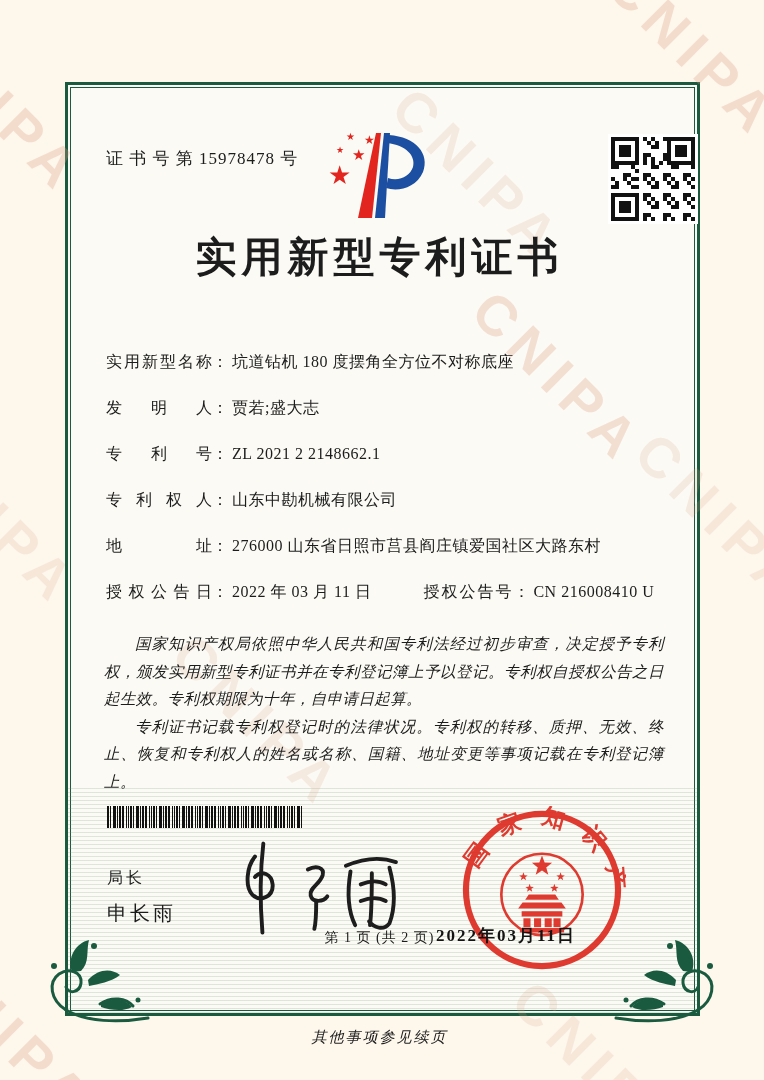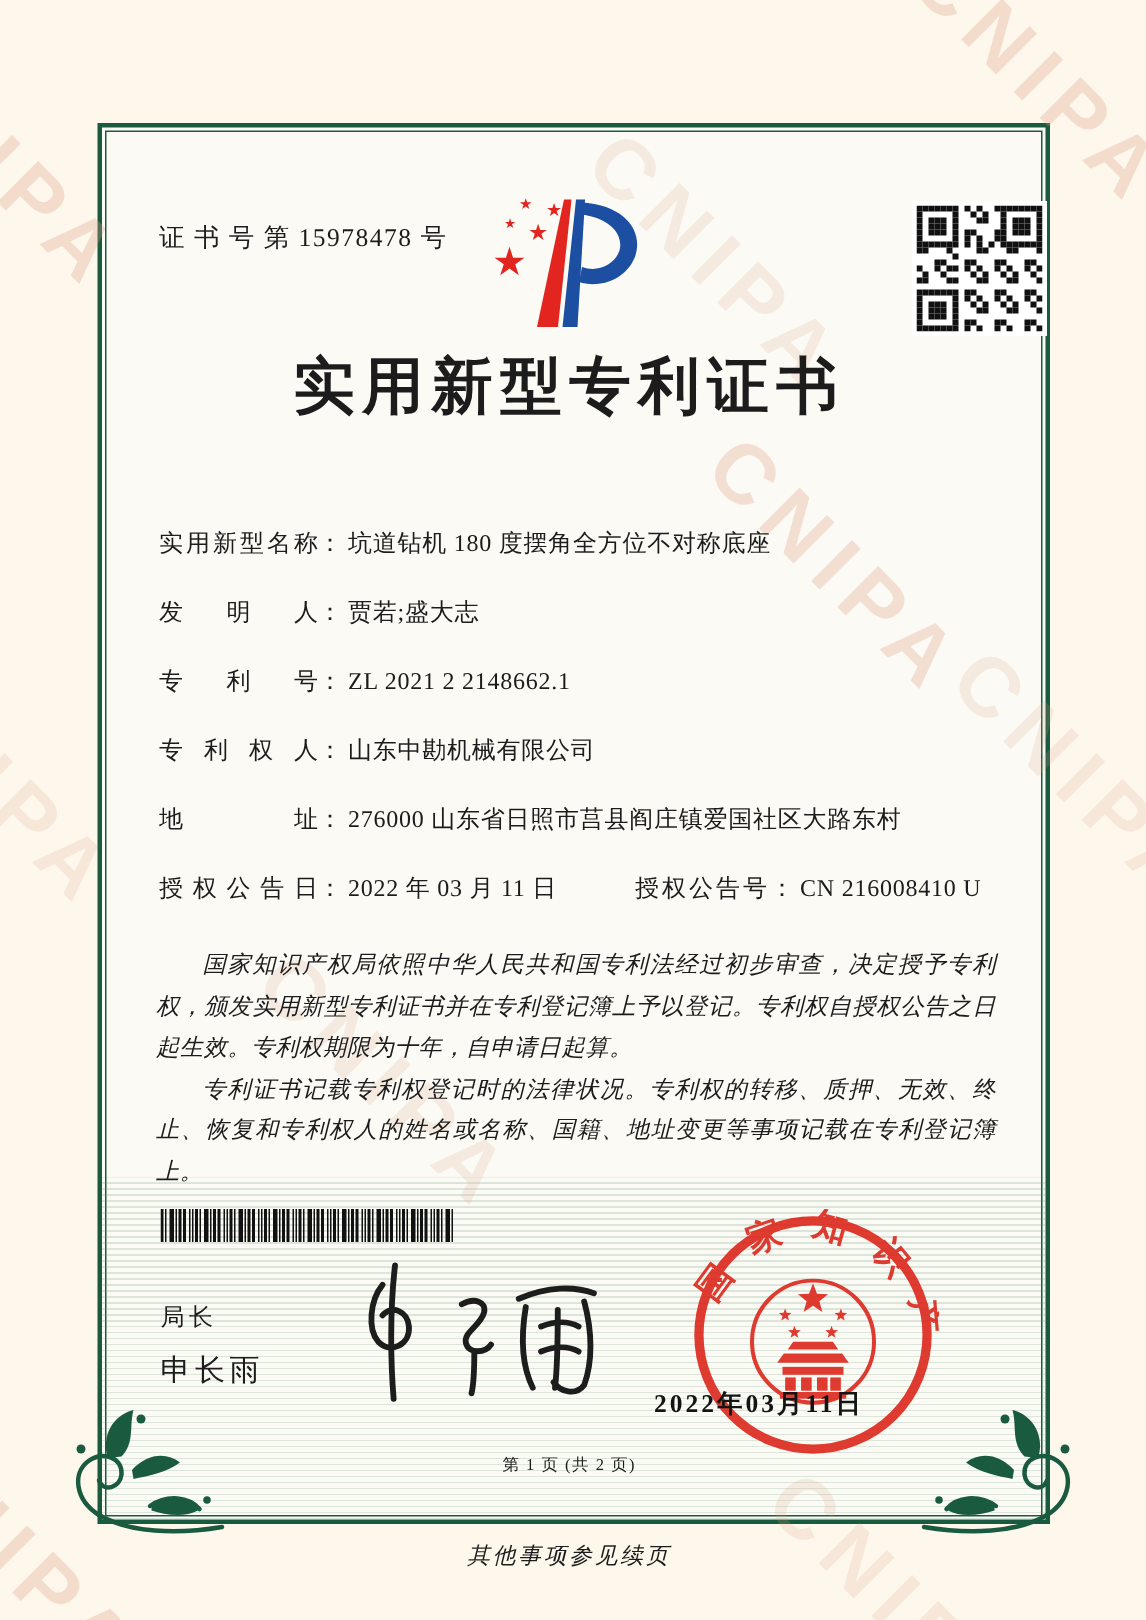--- a/index.html
+++ b/index.html
@@ -69,22 +69,22 @@
   .signer-name{position:absolute;left:107px;top:900px;font-size:20px;letter-spacing:3px;}
   .signature{position:absolute;left:215px;top:838px;width:195px;height:102px;}
   
   .seal{position:absolute;left:458px;top:806px;width:168px;height:168px;}
   .seal svg{position:absolute;inset:0;opacity:0.92;}
   .seal-date{
     position:absolute;left:-22px;top:118px;width:220px;text-align:left;
     font-size:17px;letter-spacing:2px;color:#141414;font-weight:bold;
   }
   
-  .page-info{position:absolute;left:65px;top:969px;width:629px;text-align:center;
-    font-size:11px;letter-spacing:1px;}
+  .page-info{position:absolute;left:65px;top:929px;width:629px;text-align:center;
+    font-size:14px;letter-spacing:1px;}
   .continuation{position:absolute;left:65px;top:1028px;width:629px;text-align:center;
     font-size:15px;font-style:italic;letter-spacing:2px;}
   
   .ornament{position:absolute;width:112px;height:96px;z-index:4;}
   .ornament.left{left:38px;top:938px;}
   .ornament.right{left:614px;top:938px;transform:scaleX(-1);}
 </style>
 </head>
 <body>
 

